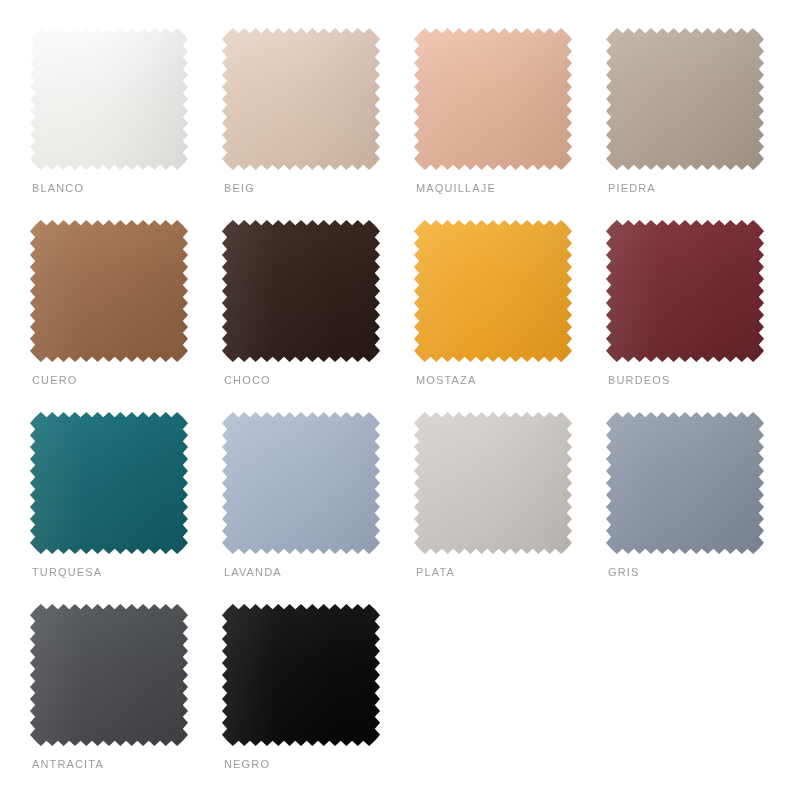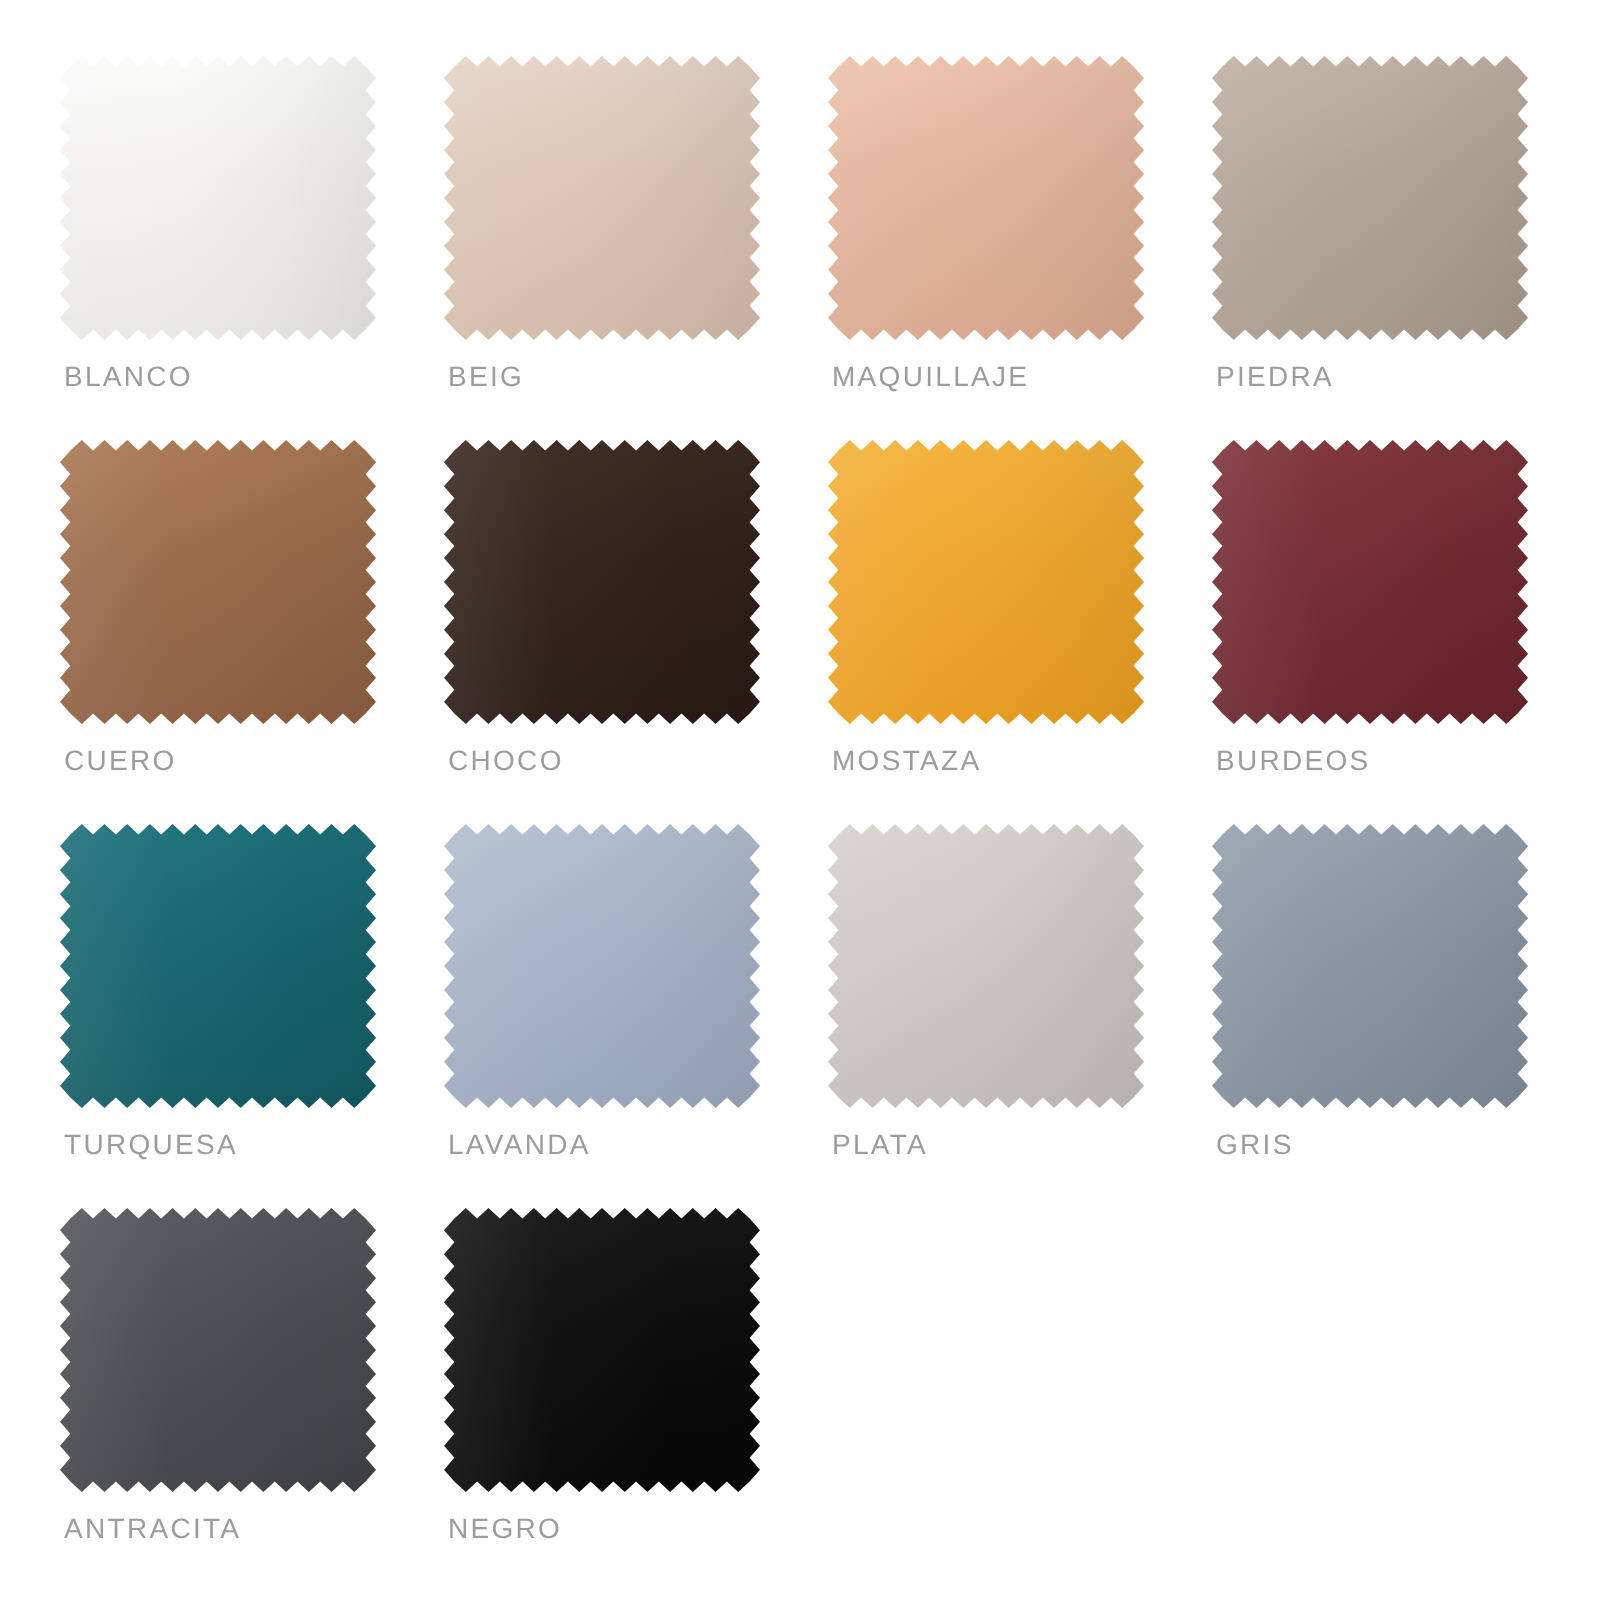--- a/index.html
+++ b/index.html
@@ -49,21 +49,21 @@
     display: block;
     width: 158px;
     height: 142px;
     overflow: visible;
   }
 
   .swatch-label {
     position: absolute;
     left: 2px;
     top: 152px;
-    font-size: 14px;
+    font-size: 11px;
     line-height: 16px;
     letter-spacing: 1.15px;
     color: #9c9c9c;
     white-space: nowrap;
     text-transform: uppercase;
     font-family: "Liberation Sans", sans-serif;
   }
 </style>
 </head>
 <body>

